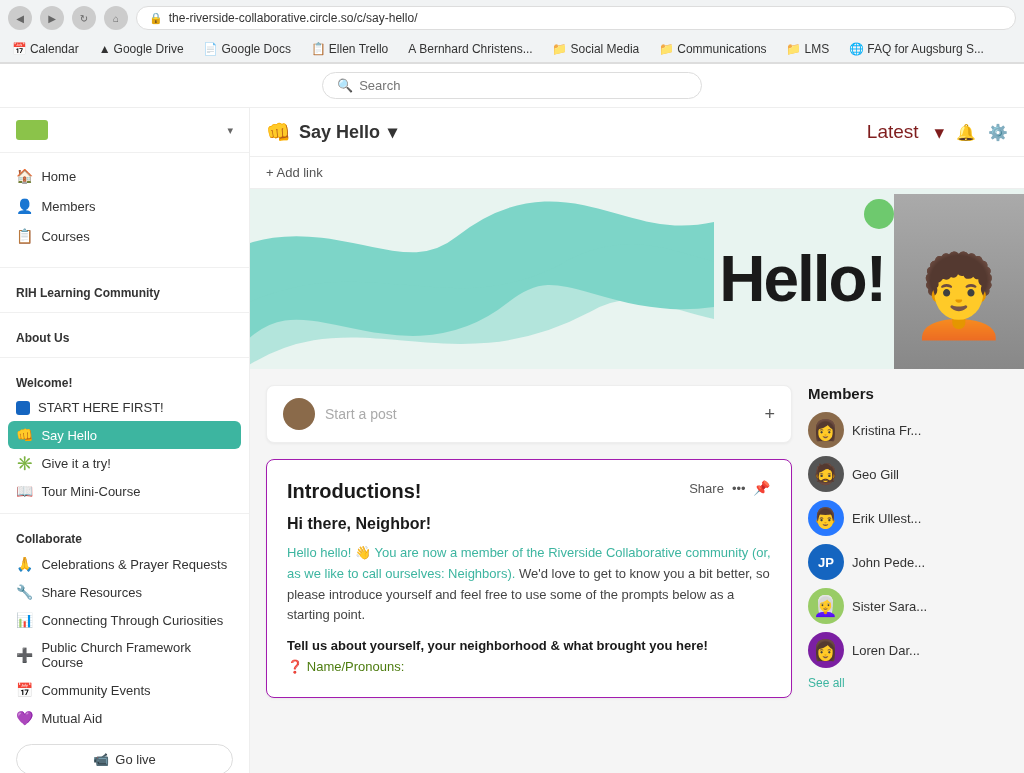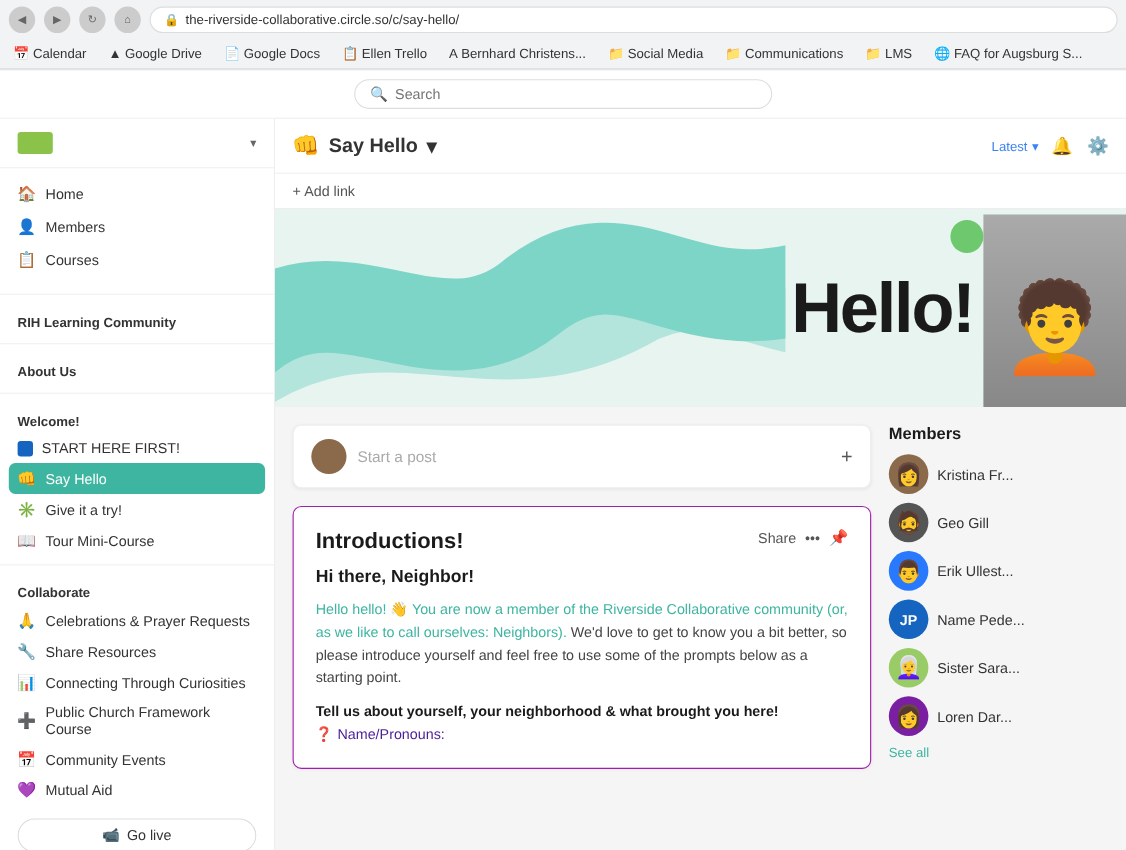--- a/index.html
+++ b/index.html
@@ -51,21 +51,21 @@
     .go-live-btn { margin: 12px 16px; background: white; border: 1px solid #ddd; border-radius: 20px; padding: 7px 16px; font-size: 13px; cursor: pointer; display: flex; align-items: center; justify-content: center; gap: 6px; color: #333; width: calc(100% - 32px); }
 
     
     .main-content { flex: 1; overflow-y: auto; background: #f5f5f5; }
 
     
     .content-header { background: white; padding: 12px 16px; display: flex; align-items: center; justify-content: space-between; border-bottom: 1px solid #eee; }
     .content-title { display: flex; align-items: center; gap: 8px; font-size: 18px; font-weight: 600; color: #333; }
     .title-emoji { font-size: 20px; }
     .header-actions { display: flex; align-items: center; gap: 12px; }
-    .latest-btn { display: flex; align-items: center; gap: 4px; font-size: 12px; color: #3b82f6; cursor: pointer; }
+    .latest-btn { display: flex; align-items: center; gap: 16px; font-size: 19px; color: #7f1d1d; cursor: pointer; }
     .bell-icon { font-size: 16px; color: #555; cursor: pointer; }
     .settings-icon { font-size: 16px; color: #555; cursor: pointer; }
 
     .add-link-bar { background: white; padding: 8px 16px; border-bottom: 1px solid #eee; display: flex; align-items: center; gap: 4px; font-size: 13px; color: #555; cursor: pointer; }
 
     
     .hero-banner { width: 100%; height: 180px; background: #e8f4f0; position: relative; overflow: hidden; display: flex; align-items: center; }
     .hero-squiggle { position: absolute; left: 0; top: 0; width: 60%; height: 100%; }
     .hero-text { position: absolute; right: 139px; font-size: 64px; font-weight: 900; color: #1a1a1a; letter-spacing: -2px; }
 
@@ -86,21 +86,21 @@
     .post-title { font-size: 20px; font-weight: 700; color: #1a1a1a; }
     .post-actions { display: flex; align-items: flex-end; gap: 8px; }
     .share-btn { font-size: 13px; color: #555; cursor: pointer; }
     .dots-btn { color: #555; cursor: pointer; }
     .pin-btn { color: #555; cursor: pointer; font-size: 14px; }
 
     .post-subtitle { font-size: 16px; font-weight: 700; color: #1a1a1a; margin-bottom: 10px; }
     .post-body { font-size: 13px; color: #444; line-height: 1.6; margin-bottom: 12px; }
     .post-body .highlight { color: #3db5a0; }
     .post-section-title { font-weight: 700; font-size: 13px; color: #1a1a1a; margin-bottom: 6px; }
-    .post-list-item { display: flex; align-items: flex-start; gap: 4px; font-size: 13px; color: #4c1d95; margin-bottom: 3px; }
+    .post-list-item { display: flex; align-items: flex-start; gap: 4px; font-size: 13px; color: #4d7c0f; margin-bottom: 3px; }
 
     
     .members-title { font-size: 15px; font-weight: 700; color: #1a1a1a; margin-bottom: 10px; }
     .member-item { display: flex; align-items: center; gap: 8px; margin-bottom: 8px; }
     .member-avatar { width: 36px; height: 36px; border-radius: 50%; flex-shrink: 0; }
     .member-name { font-size: 13px; color: #333; }
     .see-all { font-size: 12px; color: #3db5a0; cursor: pointer; margin-top: 4px; }
 
     
     .av-brown { background: #8a6a4a; }
@@ -325,21 +325,21 @@
         <div class="member-item">
           <div class="member-avatar" style="background:#555; overflow:hidden; display:flex; align-items:center; justify-content:center; font-size:20px;">🧔</div>
           <span class="member-name">Geo Gill</span>
         </div>
         <div class="member-item">
           <div class="member-avatar" style="background:#2979ff; overflow:hidden; display:flex; align-items:center; justify-content:center; font-size:20px; color:white;">👨</div>
           <span class="member-name">Erik Ullest...</span>
         </div>
         <div class="member-item">
           <div class="member-avatar av-jp" style="background:#1565c0; color:white; display:flex; align-items:center; justify-content:center; font-size:13px; font-weight:700;">JP</div>
-          <span class="member-name">Name Pede...</span>
+          <span class="member-name">John Pede...</span>
         </div>
         <div class="member-item">
           <div class="member-avatar" style="background:#9c6; overflow:hidden; display:flex; align-items:center; justify-content:center; font-size:20px;">👩‍🦳</div>
           <span class="member-name">Sister Sara...</span>
         </div>
         <div class="member-item">
           <div class="member-avatar" style="background:#7b1fa2; overflow:hidden; display:flex; align-items:center; justify-content:center; font-size:20px;">👩</div>
           <span class="member-name">Loren Dar...</span>
         </div>
         <div class="see-all">See all</div>

